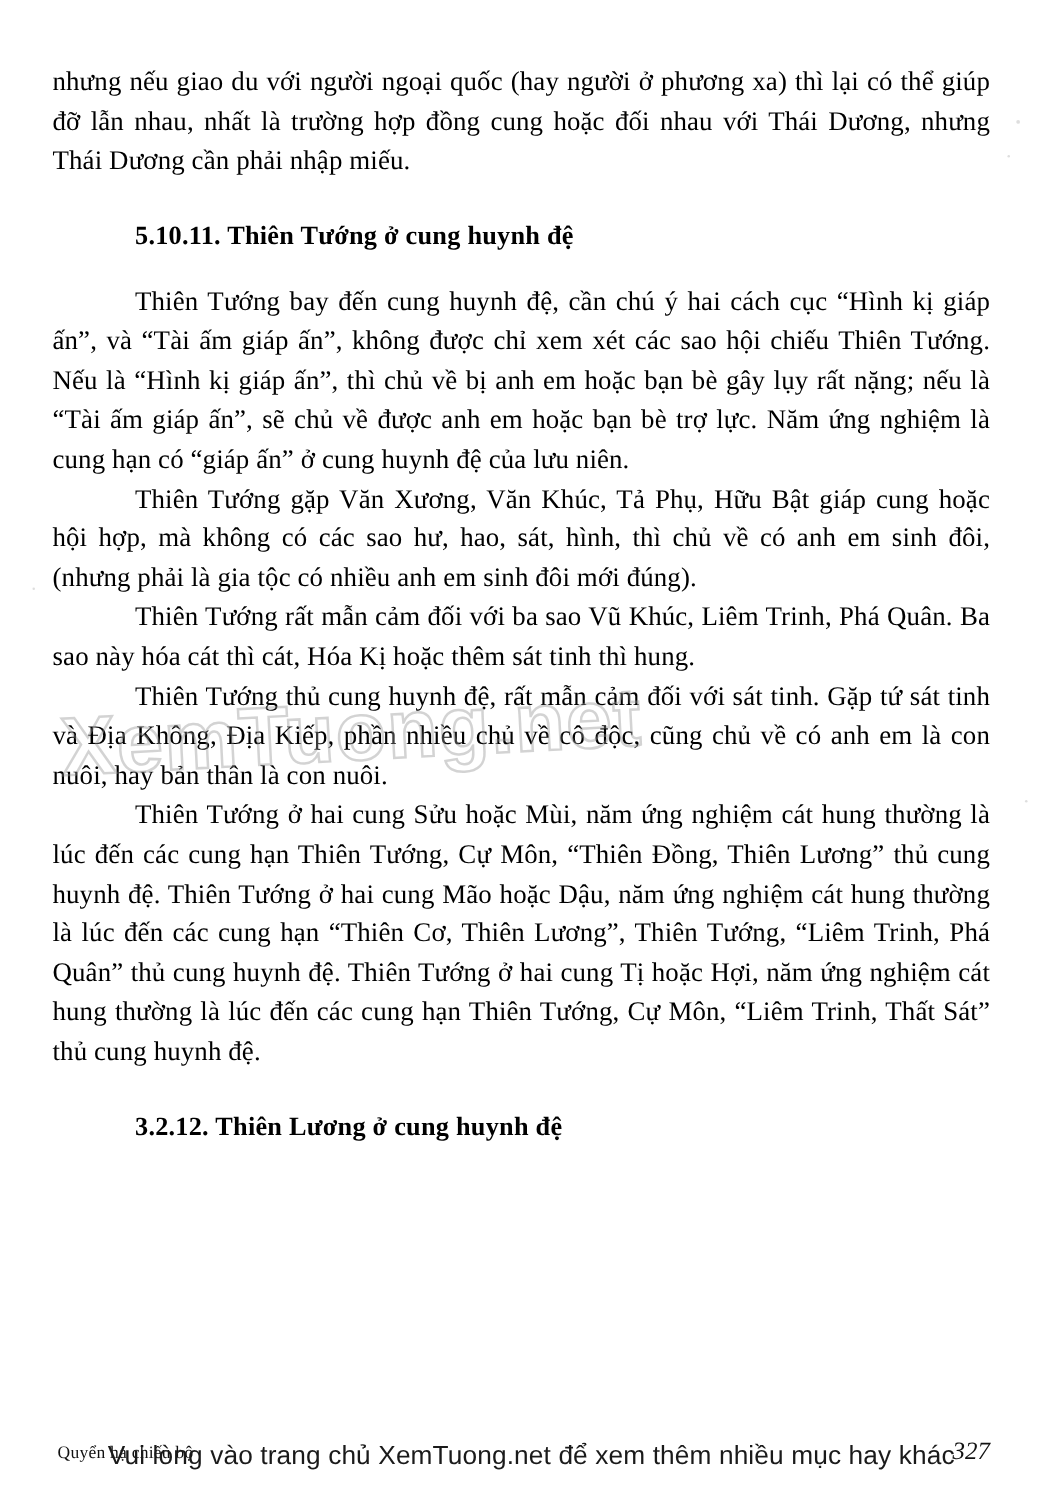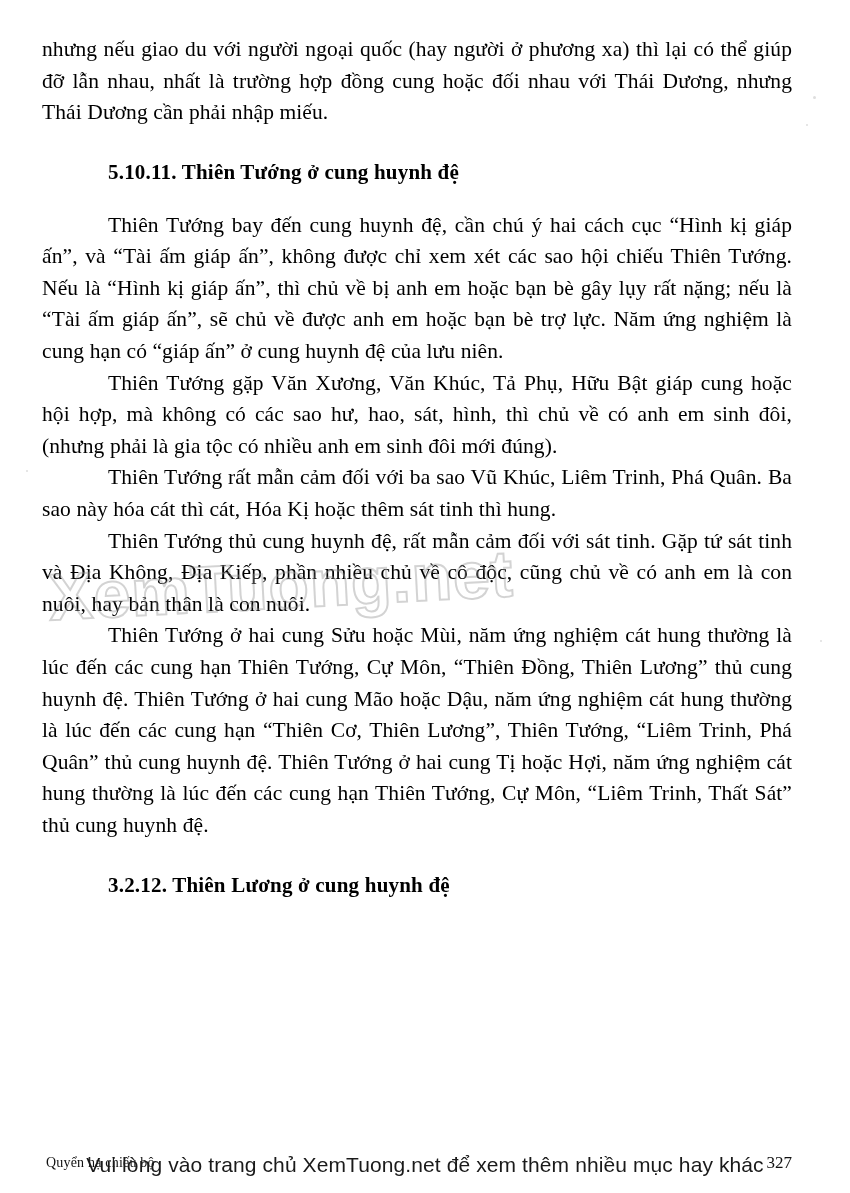--- a/index.html
+++ b/index.html
@@ -13,20 +13,21 @@
     font-family: "Liberation Serif", serif;
     color: #000000;
     position: relative;
     overflow: hidden;
   }
   .page {
     position: absolute;
     inset: 0;
     padding: 26px 58px 0 42px;
     box-sizing: border-box;
+    margin-top: 16px;
   }
   .body-text {
     font-size: 21.5px;
     line-height: 1.47;
     text-align: justify;
     text-justify: inter-word;
     letter-spacing: 0.1px;
   }
   .para {
     margin: 0;
@@ -81,22 +82,23 @@
     font-family: "Liberation Serif", serif;
     font-size: 14px;
     color: #111;
     letter-spacing: 0.2px;
   }
   .footer-page {
     position: absolute;
     right: 58px;
     bottom: 4px;
     font-family: "Liberation Serif", serif;
-    font-size: 17px;
+    font-size: 20px;
     color: #111;
+    font-style: italic;
   }
   .footer-banner {
     position: absolute;
     left: 0;
     right: 0;
     bottom: 0;
     text-align: center;
     font-family: "Liberation Sans", sans-serif;
     font-size: 21px;
     color: #1a1a1a;

